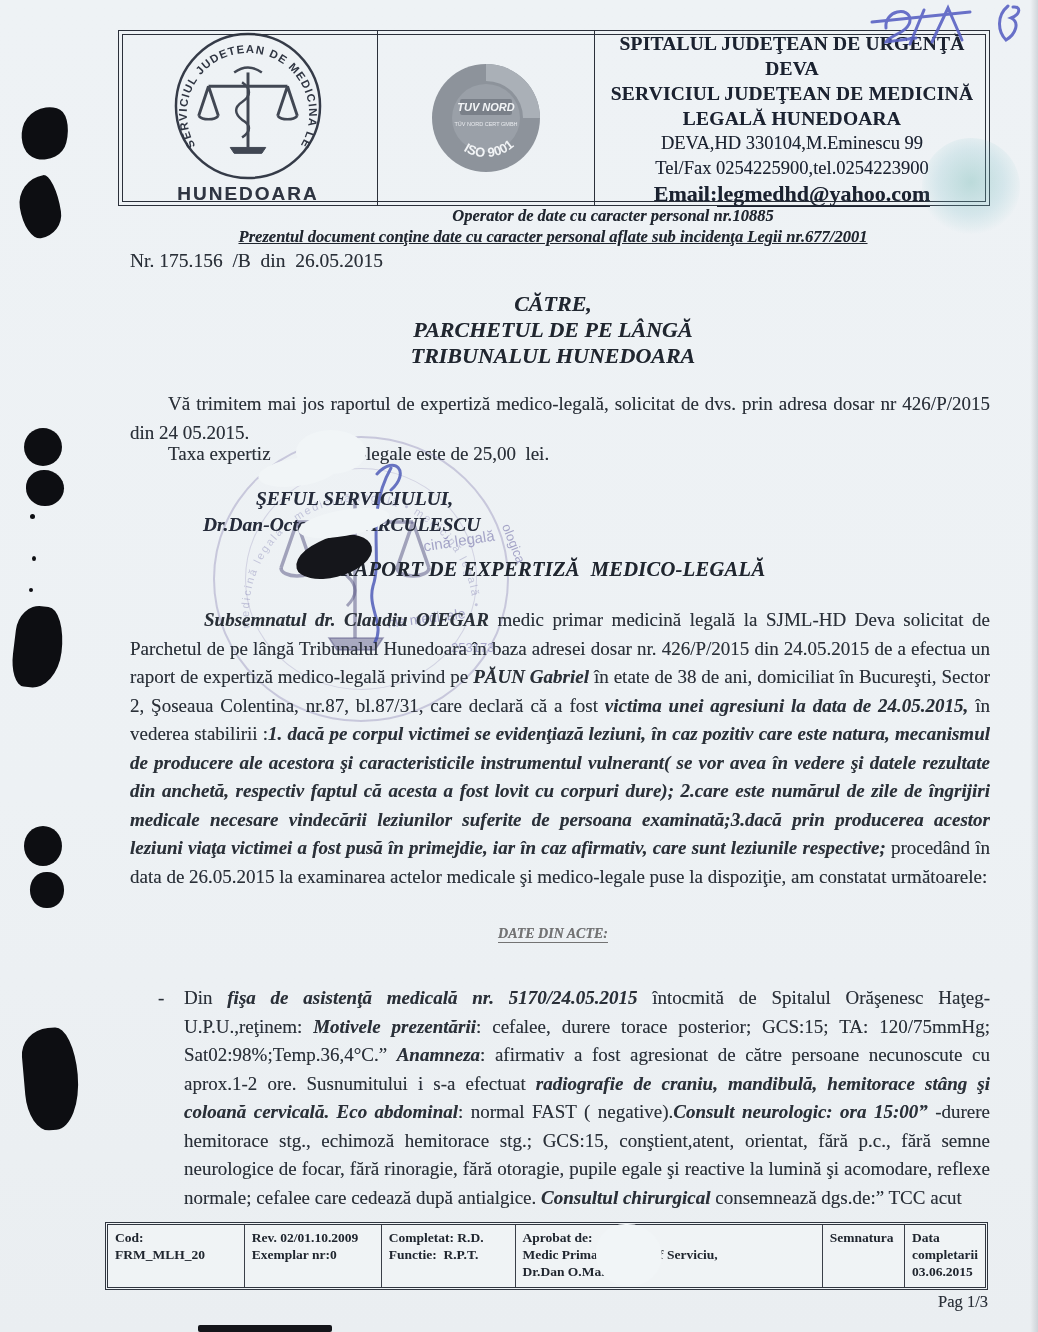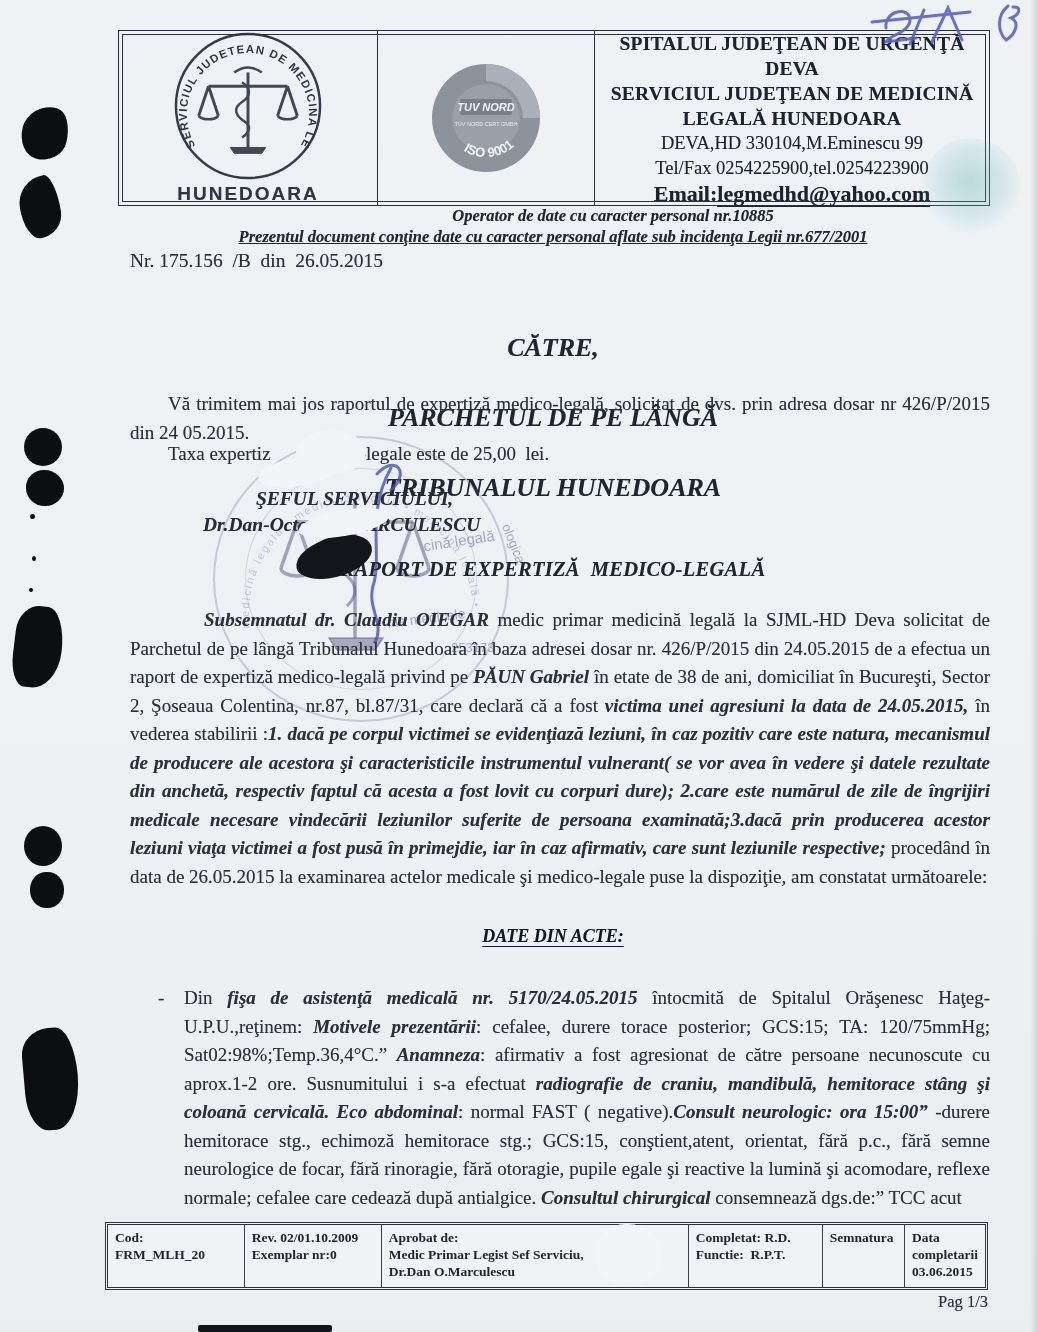--- a/index.html
+++ b/index.html
@@ -21,24 +21,24 @@
   .org-b{font-weight:bold;font-size:19.5px;letter-spacing:.2px;}
   .org-r{font-size:18.5px;}
   .org-email{font-weight:bold;font-size:22px;}
   .org-email .em{border-bottom:1.5px solid #1b2230;}
   .seal-caption{font-family:"Liberation Sans","DejaVu Sans",sans-serif;font-weight:bold;
                 font-size:19px;letter-spacing:2px;color:#2f3542;margin-top:2px;}
 
   
   .center-line{left:118px;width:870px;text-align:center;}
   .notice{font-weight:bold;font-style:italic;font-size:16.5px;color:#20262f;}
-  .addr{font-weight:bold;font-style:italic;font-size:26px;line-height:26px;color:#20262f;margin-top:44px;}
+  .addr{font-weight:bold;font-style:italic;font-size:22px;line-height:26px;color:#20262f;}
   .title{font-weight:bold;font-style:italic;font-size:20.5px;color:#20262f;letter-spacing:.3px;}
-  .heading-u{font-weight:bold;font-style:italic;font-size:18px;text-decoration:underline;
-             text-underline-offset:4px;color:#0f172a;}
+  .heading-u{font-weight:bold;font-style:italic;font-size:14px;text-decoration:underline;
+             text-underline-offset:4px;color:#737373;}
 
   
   .para{left:130px;width:860px;text-align:justify;font-size:19px;line-height:28.5px;}
   .refline{font-size:19.5px;}
   .sig{font-weight:bold;font-style:italic;font-size:19.5px;color:#252b3a;line-height:26px;}
 
   .bullet-wrap{left:150px;width:840px;padding-left:34px;box-sizing:border-box;
                text-align:justify;font-size:19px;line-height:28.5px;}
   .bullet-dash{position:absolute;left:8px;top:0;}
 
@@ -185,28 +185,28 @@
 
   <div class="abs ftable">
     <div class="fcell fc1">
       <div>Cod:</div>
       <div>FRM_MLH_20</div>
     </div>
     <div class="fcell fc2">
       <div>Rev. 02/01.10.2009</div>
       <div>Exemplar nr:0</div>
     </div>
+    <div class="fcell fc4">
+      <div class="keep">Completat: R.D.</div>
+      <div class="keep">Functie:  R.P.T.</div>
+    </div>
     <div class="fcell fc3">
       <div>Aprobat de:</div>
       <div>Medic Primar Legist Sef Serviciu,</div>
       <div>Dr.Dan O.Marculescu</div>
-    </div>
-    <div class="fcell fc4">
-      <div class="keep">Completat: R.D.</div>
-      <div class="keep">Functie:  R.P.T.</div>
     </div>
     <div class="fcell fc5">
       <div>Semnatura</div>
     </div>
     <div class="fcell fc6">
       <div>Data</div>
       <div>completarii</div>
       <div>03.06.2015</div>
     </div>
   </div>

